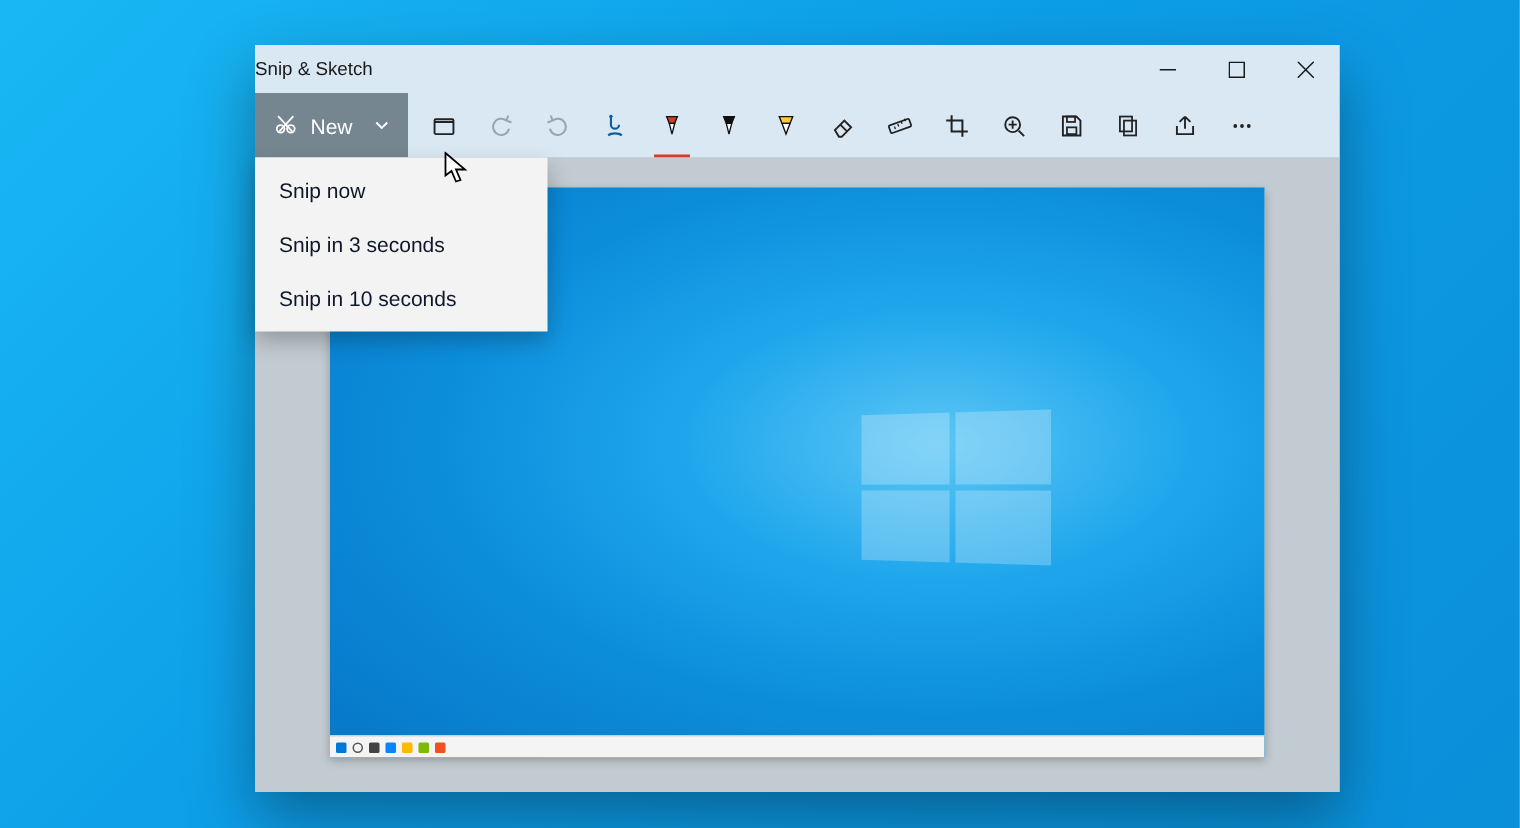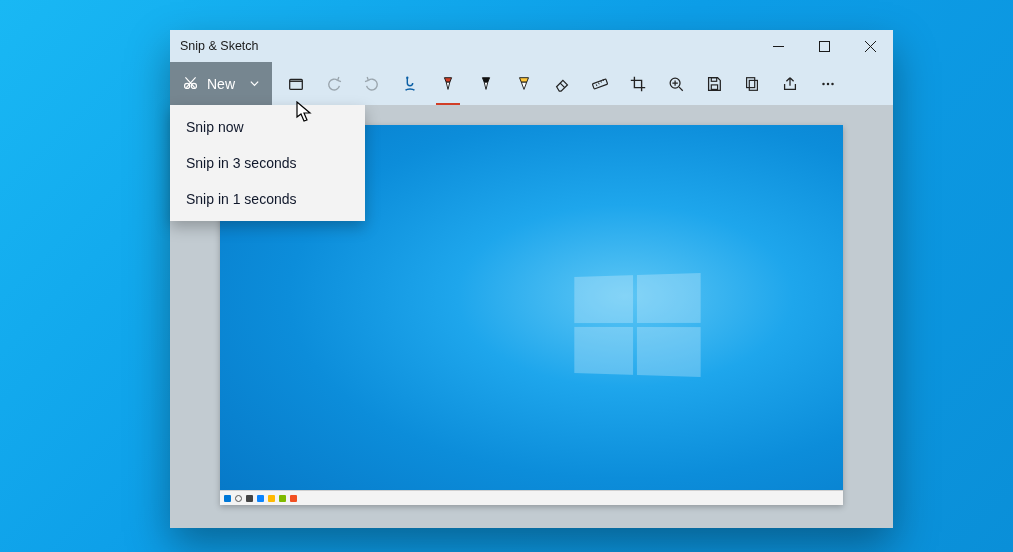--- a/index.html
+++ b/index.html
@@ -23,21 +23,20 @@
     background: #d9e4ec;
     box-shadow: 0 18px 40px rgba(0,0,0,0.35);
   }
 
   
   .titlebar {
     height: 32px;
     background: #d9e8f3;
     display: flex;
     align-items: center;
-    padding-left: 10px;
   }
   .titlebar .title {
     color: #1a1a1a;
     font-size: 12.5px;
   }
   .win-controls {
     margin-left: auto;
     display: flex;
     height: 100%;
   }
@@ -349,21 +348,21 @@
         <div class="tb-ic tb-d"></div>
         <div class="tb-ic tb-e"></div>
         <span class="tb-time"></span>
       </div>
     </div>
   </div>
 
   <div class="menu">
     <div class="menu-item">Snip now</div>
     <div class="menu-item">Snip in 3 seconds</div>
-    <div class="menu-item">Snip in 1 seconds</div>
+    <div class="menu-item">Snip in 10 seconds</div>
   </div>
 
   <div class="cursor">
     <svg width="17" height="22" viewBox="0 0 17 22">
       <path d="M1 1 L1 16 L5 13 L8 20 L11 19 L8 12 L14 12 Z" fill="#fff" stroke="#000" stroke-width="1.2"></path>
     </svg>
   </div>
 
 </div>
 

